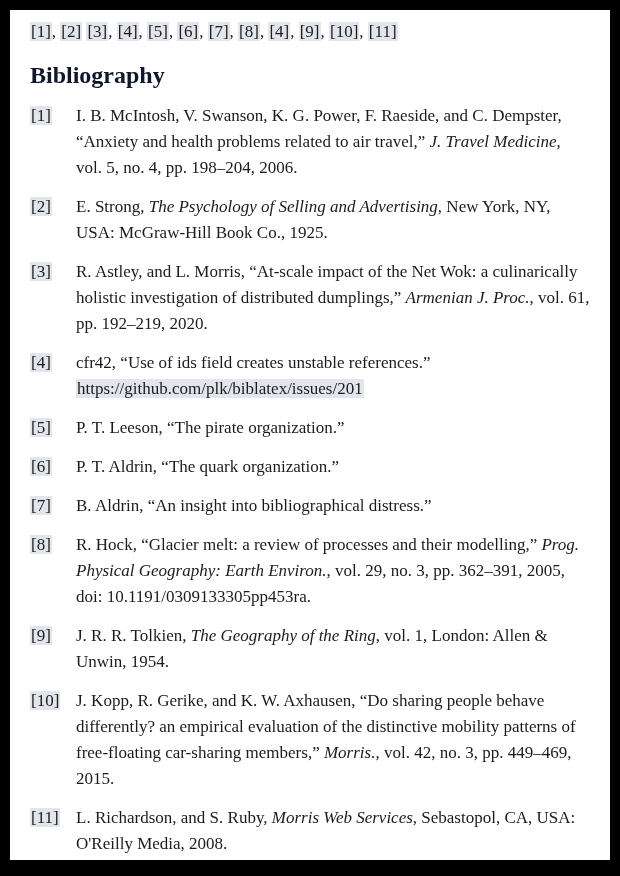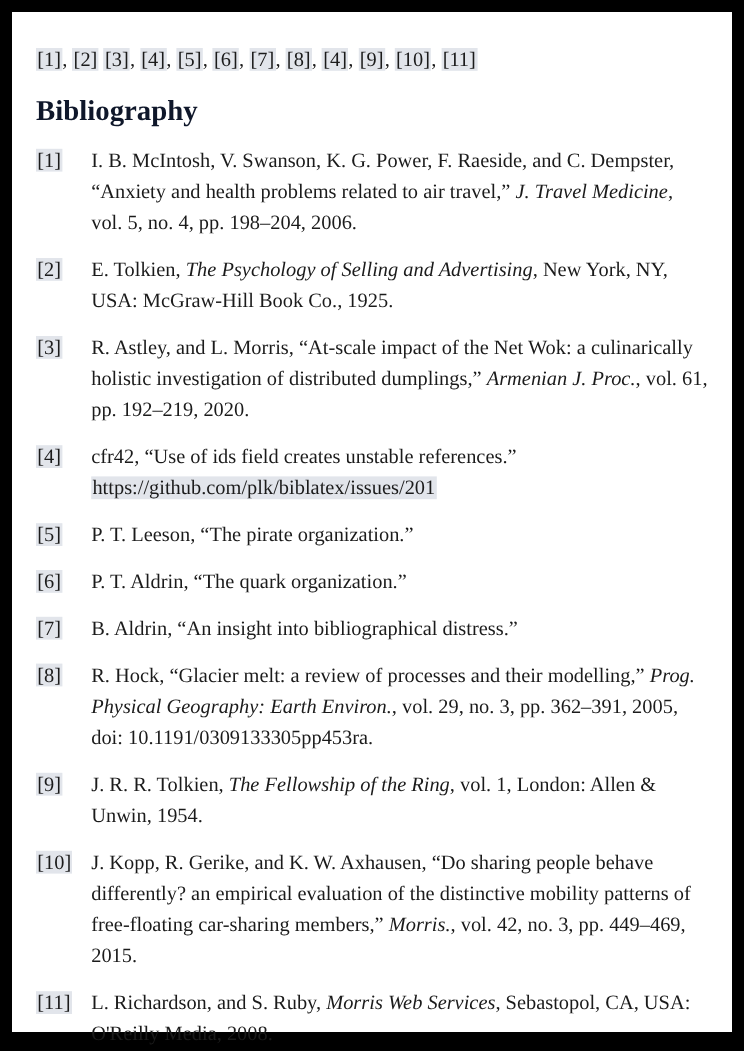--- a/index.html
+++ b/index.html
@@ -10,21 +10,21 @@
   .frame {
     box-sizing: border-box;
     width: 620px; height: 876px;
     padding: 10px 10px 16px 10px;
     background: #000;
   }
   .page {
     box-sizing: border-box;
     width: 100%; height: 100%;
     background: #ffffff;
-    padding: 27px 20px 0 20px;
+    padding: 9px 20px 0 20px;
     font-family: "Liberation Serif", "DejaVu Serif", serif;
     color: #1b1b1b;
     font-size: 17px;
     line-height: 26px;
   }
   .citeline { margin: 0; }
   .hl {
     background: #e2e5eb;
     padding: 0 1px;
   }
@@ -52,21 +52,21 @@
   <div class="page">
     <p class="citeline"><span class="hl">[1]</span>, <span class="hl">[2]</span> <span class="hl">[3]</span>, <span class="hl">[4]</span>, <span class="hl">[5]</span>, <span class="hl">[6]</span>, <span class="hl">[7]</span>, <span class="hl">[8]</span>, <span class="hl">[4]</span>, <span class="hl">[9]</span>, <span class="hl">[10]</span>, <span class="hl">[11]</span></p>
     <h1 class="bib-title">Bibliography</h1>
     <div class="bib">
         <div class="entry">
           <span class="label"><span class="hl">[1]</span></span>
           <span class="text"><span>I. B. McIntosh, V. Swanson, K. G. Power, F. Raeside, and C. Dempster, “Anxiety and health problems related to air travel,” </span><em>J. Travel Medicine</em><span>, vol. 5, no. 4, pp. 198–204, 2006.</span></span>
         </div>
         <div class="entry">
           <span class="label"><span class="hl">[2]</span></span>
-          <span class="text"><span>E. Tolkien, </span><em>The Psychology of Selling and Advertising</em><span>, New York, NY, USA: McGraw-Hill Book Co., 1925.</span></span>
+          <span class="text"><span>E. Strong, </span><em>The Psychology of Selling and Advertising</em><span>, New York, NY, USA: McGraw-Hill Book Co., 1925.</span></span>
         </div>
         <div class="entry">
           <span class="label"><span class="hl">[3]</span></span>
           <span class="text"><span>R. Astley, and L. Morris, “At-scale impact of the Net Wok: a culinarically holistic investigation of distributed dumplings,” </span><em>Armenian J. Proc.</em><span>, vol. 61, pp. 192–219, 2020.</span></span>
         </div>
         <div class="entry">
           <span class="label"><span class="hl">[4]</span></span>
           <span class="text"><span>cfr42, “Use of ids field creates unstable references.” </span><span class="hl">https://github.com/plk/biblatex/issues/201</span></span>
         </div>
         <div class="entry">
@@ -80,21 +80,21 @@
         <div class="entry">
           <span class="label"><span class="hl">[7]</span></span>
           <span class="text"><span>B. Aldrin, “An insight into bibliographical distress.”</span></span>
         </div>
         <div class="entry">
           <span class="label"><span class="hl">[8]</span></span>
           <span class="text"><span>R. Hock, “Glacier melt: a review of processes and their modelling,” </span><em>Prog. Physical Geography: Earth Environ.</em><span>, vol. 29, no. 3, pp. 362–391, 2005, doi: 10.1191/0309133305pp453ra.</span></span>
         </div>
         <div class="entry">
           <span class="label"><span class="hl">[9]</span></span>
-          <span class="text"><span>J. R. R. Tolkien, </span><em>The Fellowship of the Ring</em><span>, vol. 1, London: Allen &amp; Unwin, 1954.</span></span>
+          <span class="text"><span>J. R. R. Tolkien, </span><em>The Geography of the Ring</em><span>, vol. 1, London: Allen &amp; Unwin, 1954.</span></span>
         </div>
         <div class="entry">
           <span class="label"><span class="hl">[10]</span></span>
           <span class="text"><span>J. Kopp, R. Gerike, and K. W. Axhausen, “Do sharing people behave differently? an empirical evaluation of the distinctive mobility patterns of free-floating car-sharing members,” </span><em>Morris.</em><span>, vol. 42, no. 3, pp. 449–469, 2015.</span></span>
         </div>
         <div class="entry">
           <span class="label"><span class="hl">[11]</span></span>
           <span class="text"><span>L. Richardson, and S. Ruby, </span><em>Morris Web Services</em><span>, Sebastopol, CA, USA: O'Reilly Media, 2008.</span></span>
         </div>
       </div>

